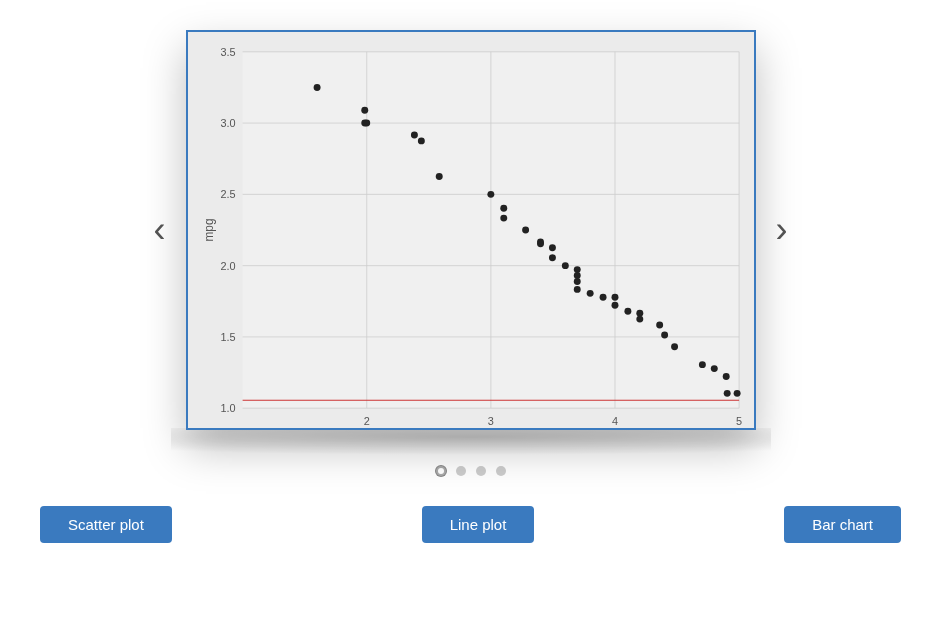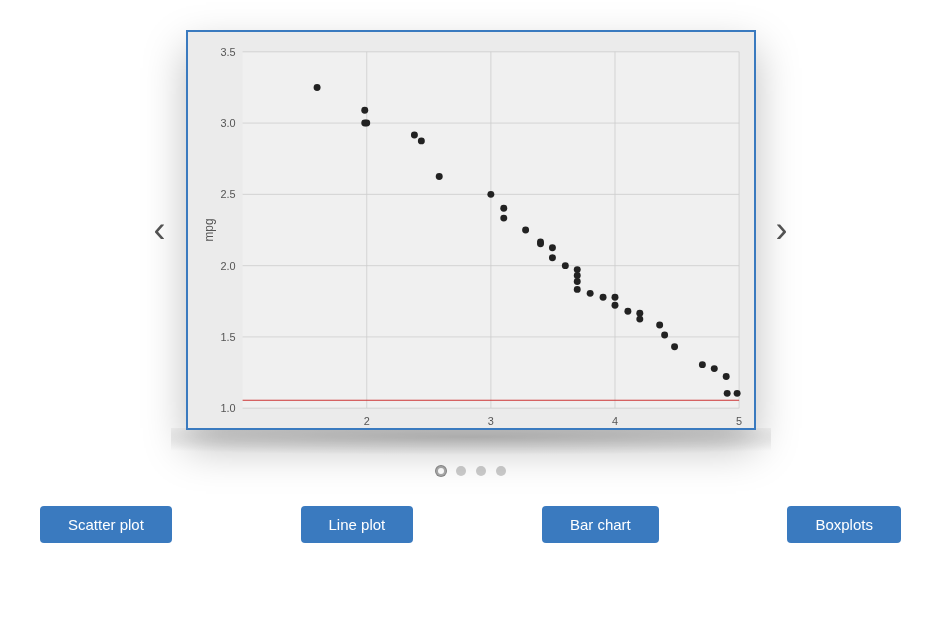--- a/index.html
+++ b/index.html
@@ -187,14 +187,13 @@
   <div class="dot active"></div>
   <div class="dot"></div>
   <div class="dot"></div>
   <div class="dot"></div>
 </div>
 
 <div class="buttons-row">
   <button class="chart-btn">Scatter plot</button>
   <button class="chart-btn">Line plot</button>
   <button class="chart-btn">Bar chart</button>
-  <button class="chart-btn">Boxplots</button>
 </div>
 
 </body></html>

